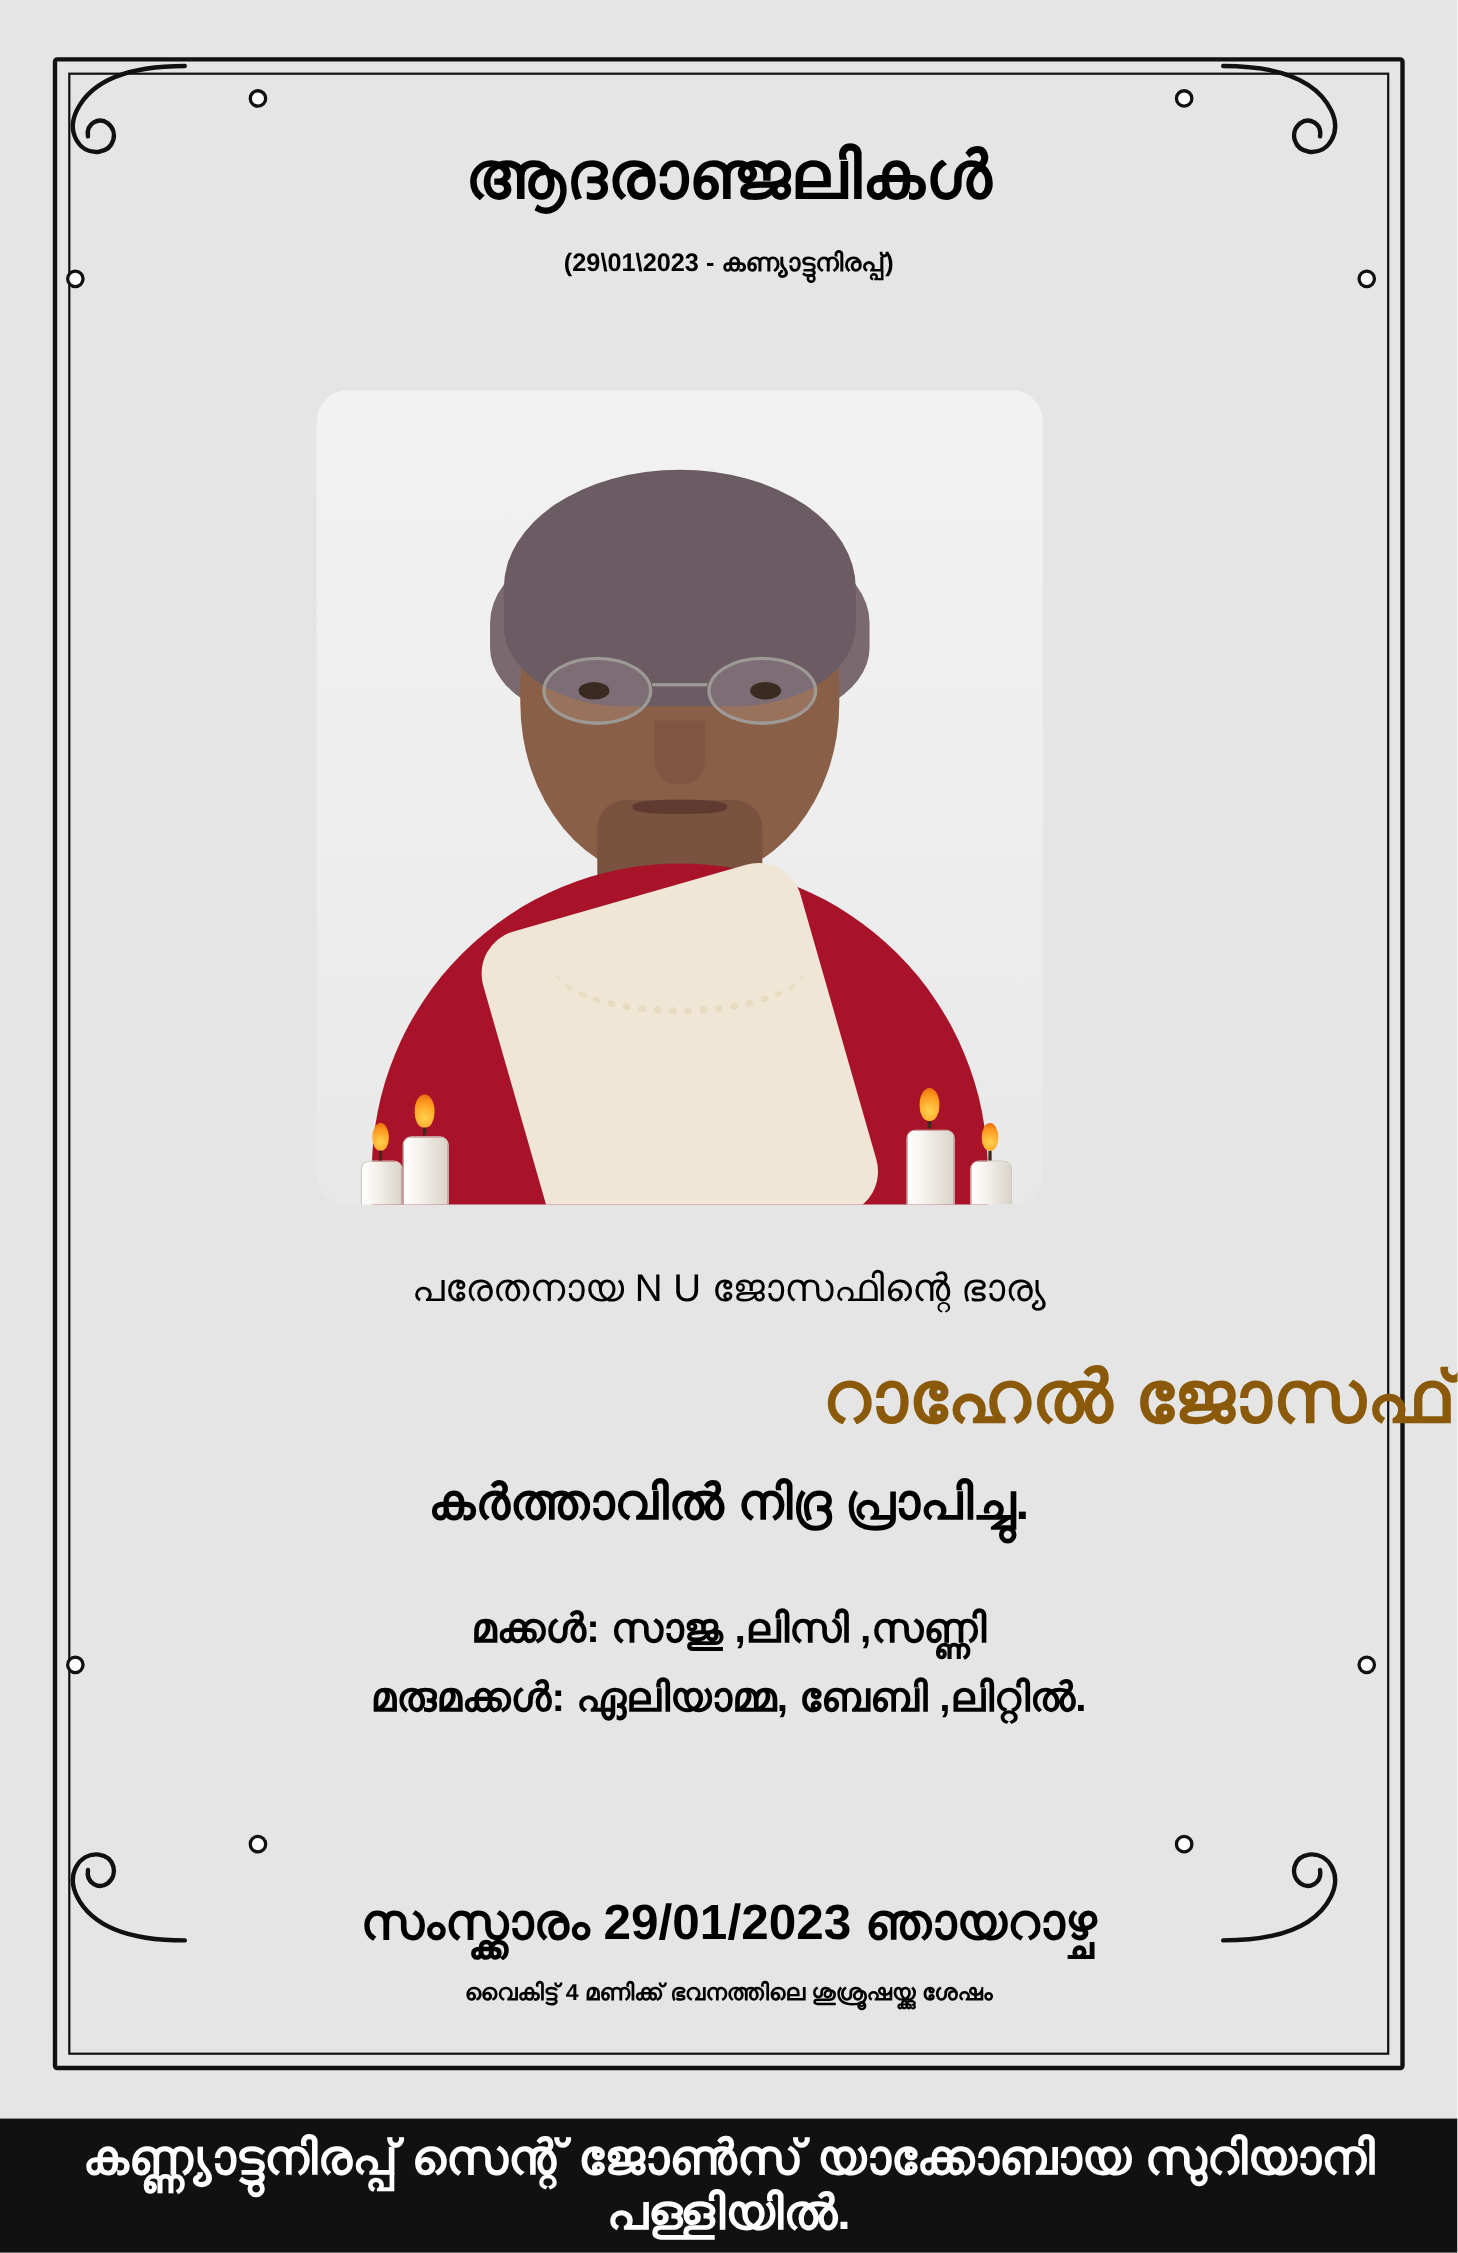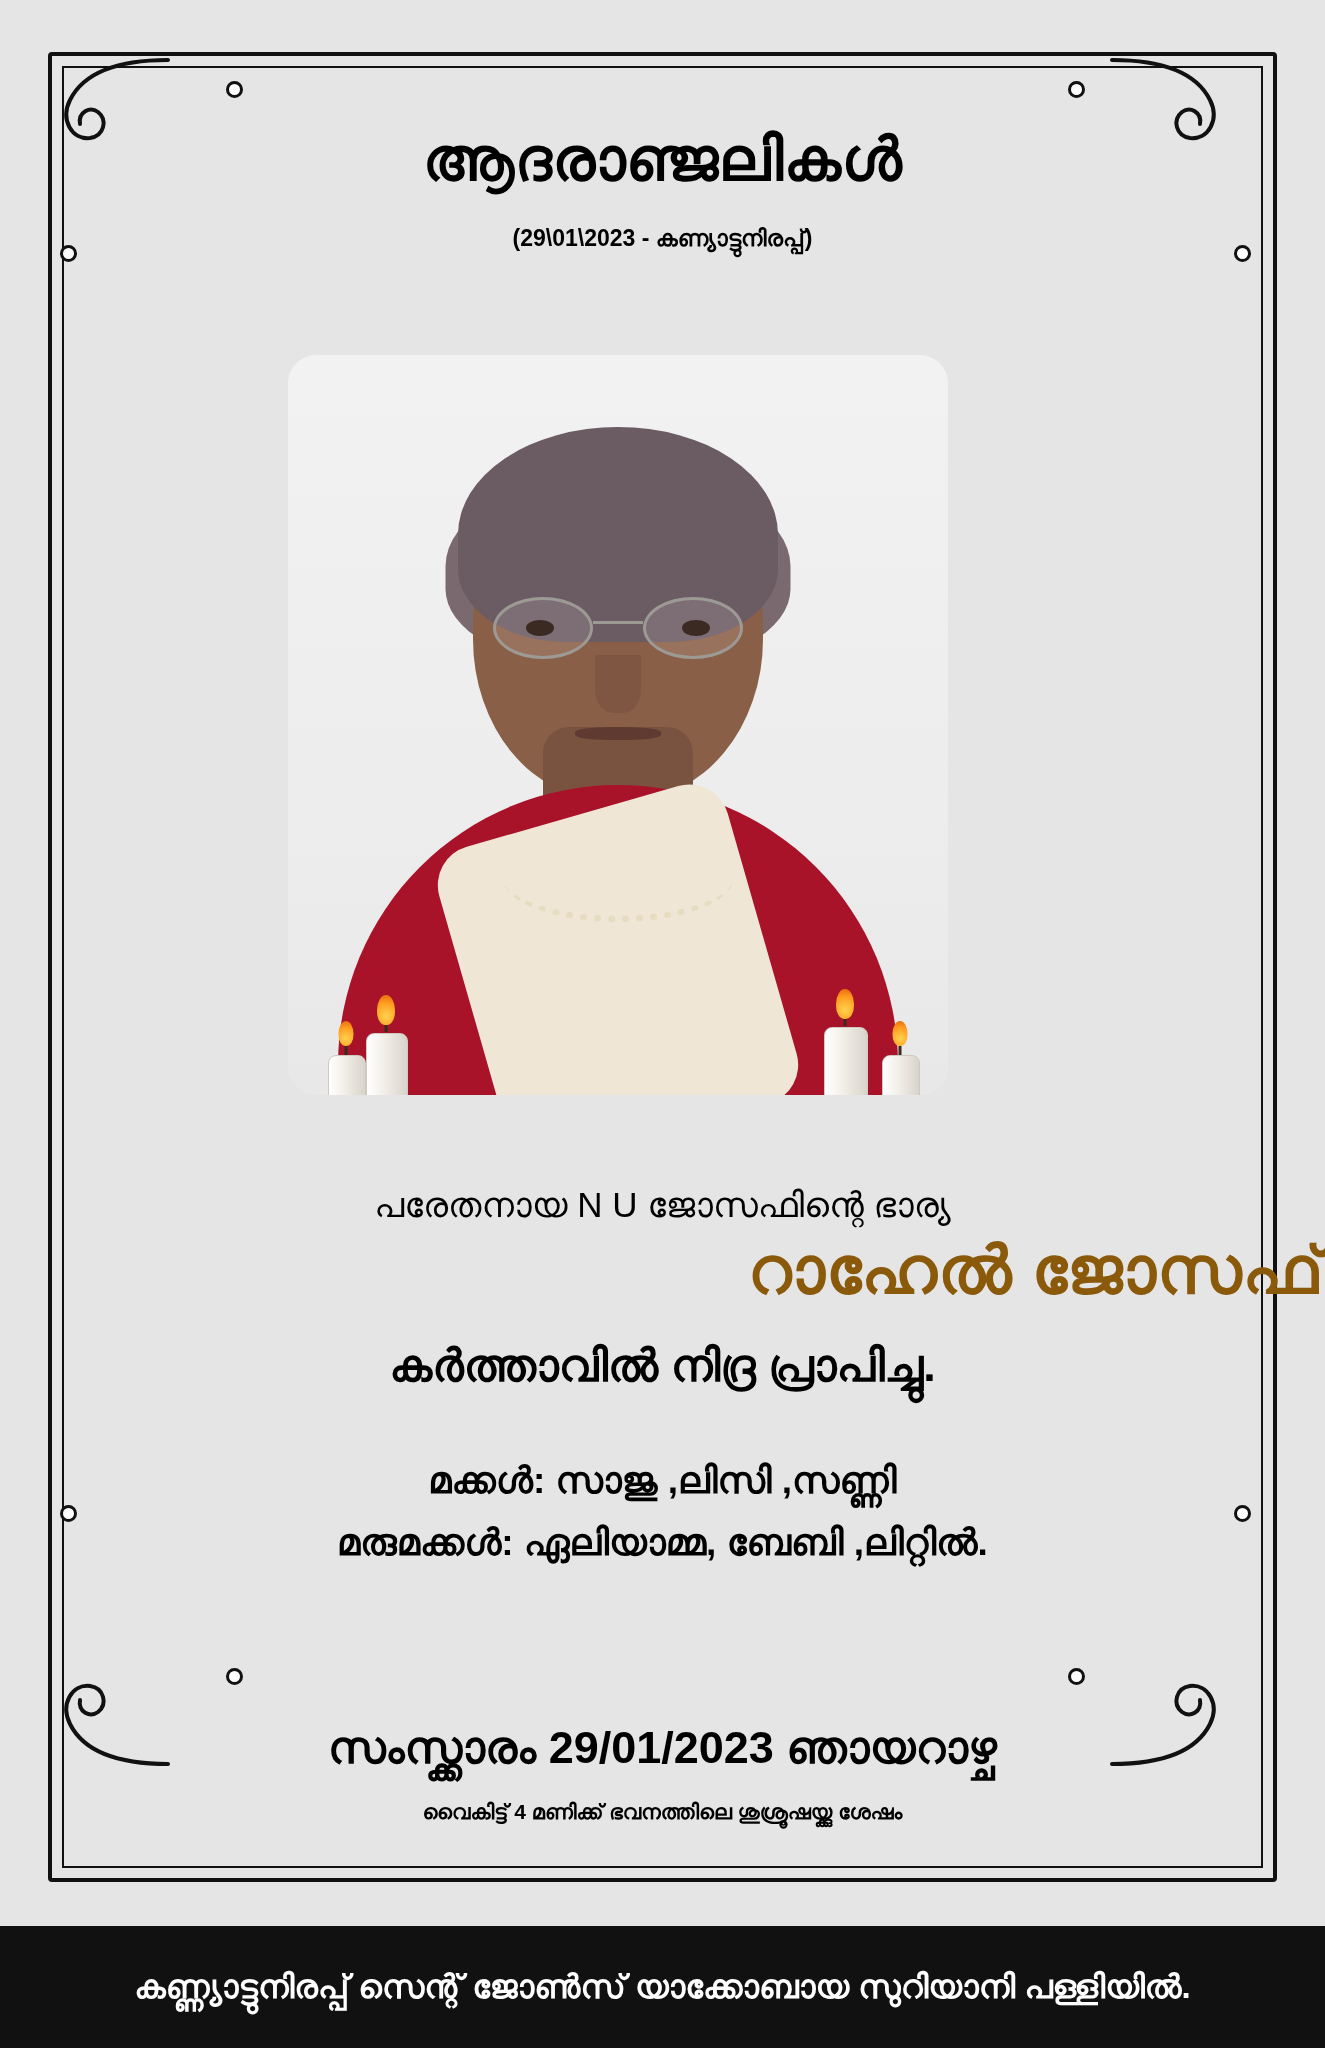--- a/index.html
+++ b/index.html
@@ -256,21 +256,20 @@
     width: 140px; height: 110px;
   }
 
   
   .relation {
     position: absolute;
     left: 0; right: 0;
     top: 1152px;
     text-align: center;
     font-size: 35px;
-    margin-top: 33px;
   }
 
   .name {
     position: absolute;
     left: 0; right: 0;
     top: 1232px;
     text-align: right;
     font-size: 66px;
     font-weight: bold;
     color: #8a5a0a;
@@ -325,21 +324,21 @@
     position: absolute;
     left: 0;
     bottom: 0;
     width: 1325px;
     height: 122px;
     background: #111111;
     color: #ffffff;
     display: flex;
     align-items: center;
     justify-content: center;
-    font-size: 33px;
+    font-size: 44px;
     font-weight: bold;
     text-align: center;
     padding: 0 40px;
     box-sizing: border-box;
   }
 </style>
 </head>
 <body>
 
 <div class="card">

